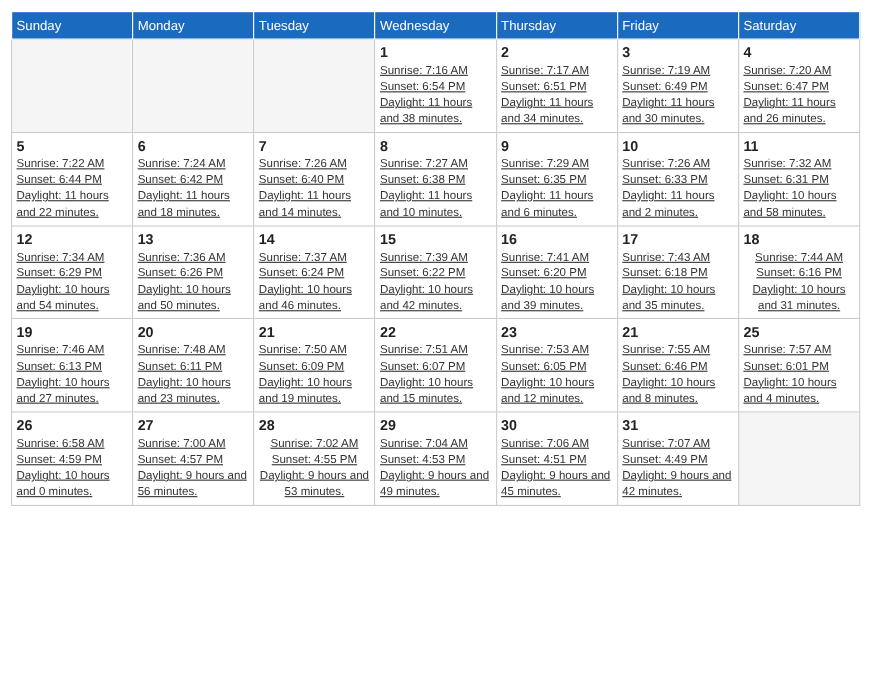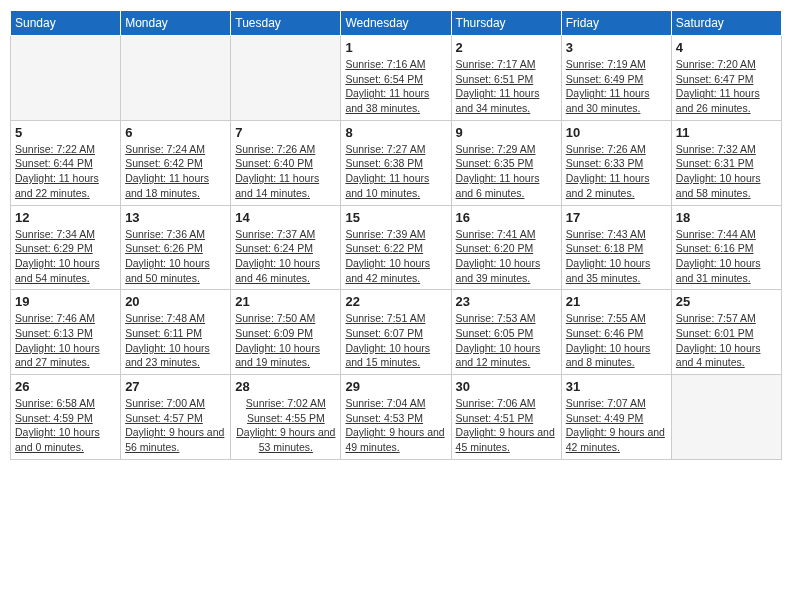--- a/index.html
+++ b/index.html
@@ -201,21 +201,21 @@
 Daylight: 10 hours and 39 minutes.</div>
           </td>
           <td>
             <span class="day-num">17</span>
             <div class="day-info" style="white-space: pre-line;">Sunrise: 7:43 AM
 Sunset: 6:18 PM
 Daylight: 10 hours and 35 minutes.</div>
           </td>
           <td>
             <span class="day-num">18</span>
-            <div class="day-info" style="white-space: pre-line;">Sunrise: 7:44 AM
+            <div class="day-info" style="white-space: pre-line; text-align: center;">Sunrise: 7:44 AM
 Sunset: 6:16 PM
 Daylight: 10 hours and 31 minutes.</div>
           </td>
         </tr>
         <tr>
           <td>
             <span class="day-num">19</span>
             <div class="day-info" style="white-space: pre-line;">Sunrise: 7:46 AM
 Sunset: 6:13 PM
 Daylight: 10 hours and 27 minutes.</div>

